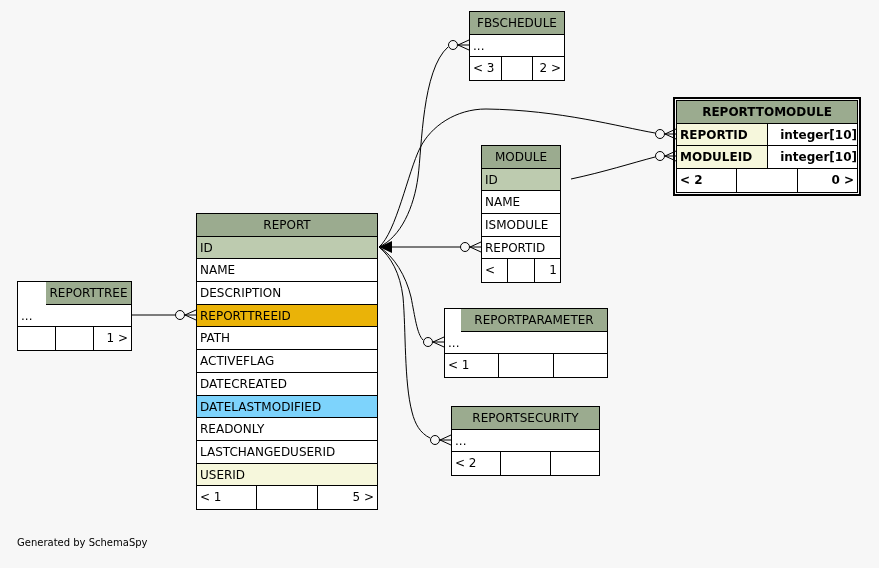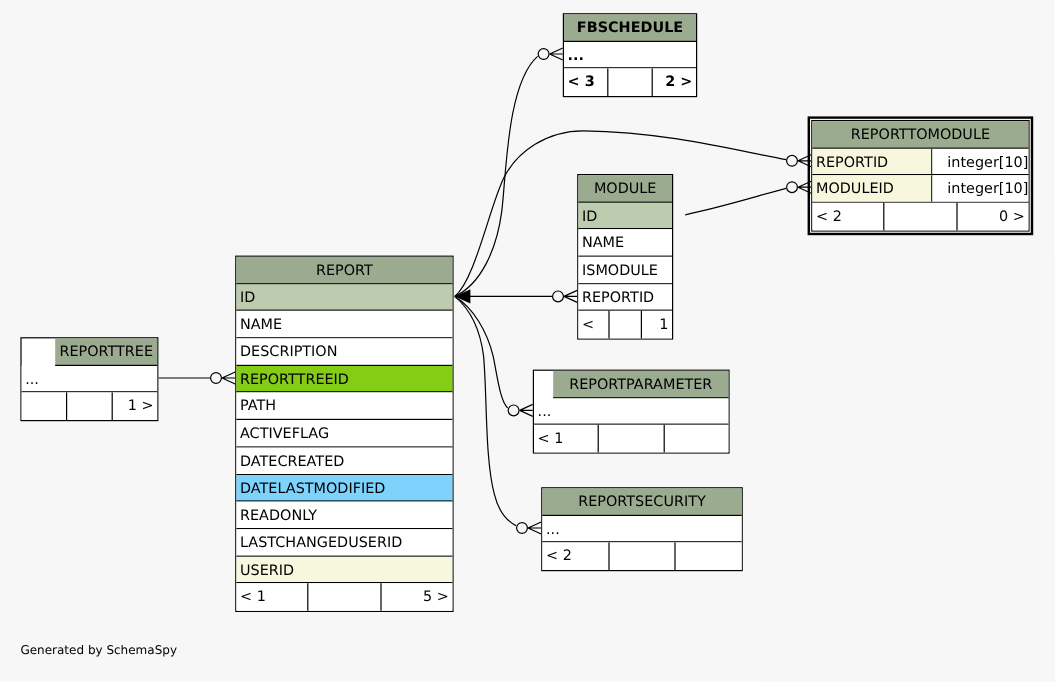--- a/index.html
+++ b/index.html
@@ -6,21 +6,21 @@
   #canvas {
     position:relative; width:879px; height:568px;
     background:#F7F7F7; overflow:hidden;
     font-family:"DejaVu Sans", sans-serif; color:#000;
   }
   #edges {position:absolute; left:0; top:0;}
   .table {
     position:absolute; box-sizing:border-box;
     border:1px solid #000; background:#fff; font-size:12px;
   }
-  .table.emphasized {outline:2px solid #000; outline-offset:1px;}
+  .table.emphasized {outline:2px solid #000; outline-offset:1px;font-weight:bold;}
   .thead {
     height:22.7px; line-height:22px; text-align:center;
     border-bottom:1px solid #000; box-sizing:border-box; overflow:hidden;
   }
   .trow {
     height:22.7px; line-height:22px; border-bottom:1px solid #000;
     box-sizing:border-box; display:flex; white-space:nowrap;
   }
   .cfull {flex:1; padding-left:3px; overflow:visible;}
   .cname {width:108px; border-right:1px solid #000; padding-left:3px; box-sizing:border-box;}
@@ -66,21 +66,21 @@
         <path d="M433,342 L444,337 M433,342 L444,342 M433,342 L444,347" fill="none" stroke="#000000"></path>
       </g>
       <g>
         <path d="M379,247 C391,257 400,273 403,297 C406,330 404,382 412,412 C415,424 420,433 430,438" fill="none" stroke="#000000" stroke-width="1"></path>
         <circle cx="435" cy="440" r="4.5" fill="#F7F7F7" stroke="#000000"></circle>
         <path d="M440,440 L451,435 M440,440 L451,440 M440,440 L451,445" fill="none" stroke="#000000"></path>
       </g>
       <path d="M379,247 l13,-6 l0,12 Z" fill="#000000"></path>
     </svg>
   <div id="tables">
-      <div class="table" style="left: 469px; top: 11px; width: 112px; border-color: rgb(0, 0, 0); font-weight: bold;">
+      <div class="table" style="left: 469px; top: 11px; width: 96px; border-color: rgb(0, 0, 0);">
         <div class="thead" style="background: rgb(155, 171, 143);">FBSCHEDULE</div>
         <div class="trow" style="background: rgb(255, 255, 255);">
           <div class="cfull">...</div>
         </div>
         <div class="tfoot">
           <div class="fcell">&lt; 3</div>
           <div class="fcell"></div>
           <div class="fcell">2 &gt;</div>
         </div>
       </div>
@@ -124,21 +124,21 @@
         <div class="thead" style="background: rgb(155, 171, 143);">REPORT</div>
         <div class="trow" style="background: rgb(189, 203, 175);">
           <div class="cfull">ID</div>
         </div>
         <div class="trow" style="background: rgb(255, 255, 255);">
           <div class="cfull">NAME</div>
         </div>
         <div class="trow" style="background: rgb(255, 255, 255);">
           <div class="cfull">DESCRIPTION</div>
         </div>
-        <div class="trow" style="background: #84cc16;">
+        <div class="trow" style="background: #eab308;">
           <div class="cfull">REPORTTREEID</div>
         </div>
         <div class="trow" style="background: rgb(255, 255, 255);">
           <div class="cfull">PATH</div>
         </div>
         <div class="trow" style="background: rgb(255, 255, 255);">
           <div class="cfull">ACTIVEFLAG</div>
         </div>
         <div class="trow" style="background: rgb(255, 255, 255);">
           <div class="cfull">DATECREATED</div>
@@ -176,21 +176,21 @@
         <div class="thead" style="background: rgb(155, 171, 143); margin-left: 16px;">REPORTPARAMETER</div>
         <div class="trow" style="background: rgb(255, 255, 255);">
           <div class="cfull">...</div>
         </div>
         <div class="tfoot">
           <div class="fcell">&lt; 1</div>
           <div class="fcell"></div>
           <div class="fcell"></div>
         </div>
       </div>
-      <div class="table" style="left: 451px; top: 406px; width: 168px; border-color: rgb(0, 0, 0);">
+      <div class="table" style="left: 451px; top: 406px; width: 149px; border-color: rgb(0, 0, 0);">
         <div class="thead" style="background: rgb(155, 171, 143);">REPORTSECURITY</div>
         <div class="trow" style="background: rgb(255, 255, 255);">
           <div class="cfull">...</div>
         </div>
         <div class="tfoot">
           <div class="fcell">&lt; 2</div>
           <div class="fcell"></div>
           <div class="fcell"></div>
         </div>
       </div>

